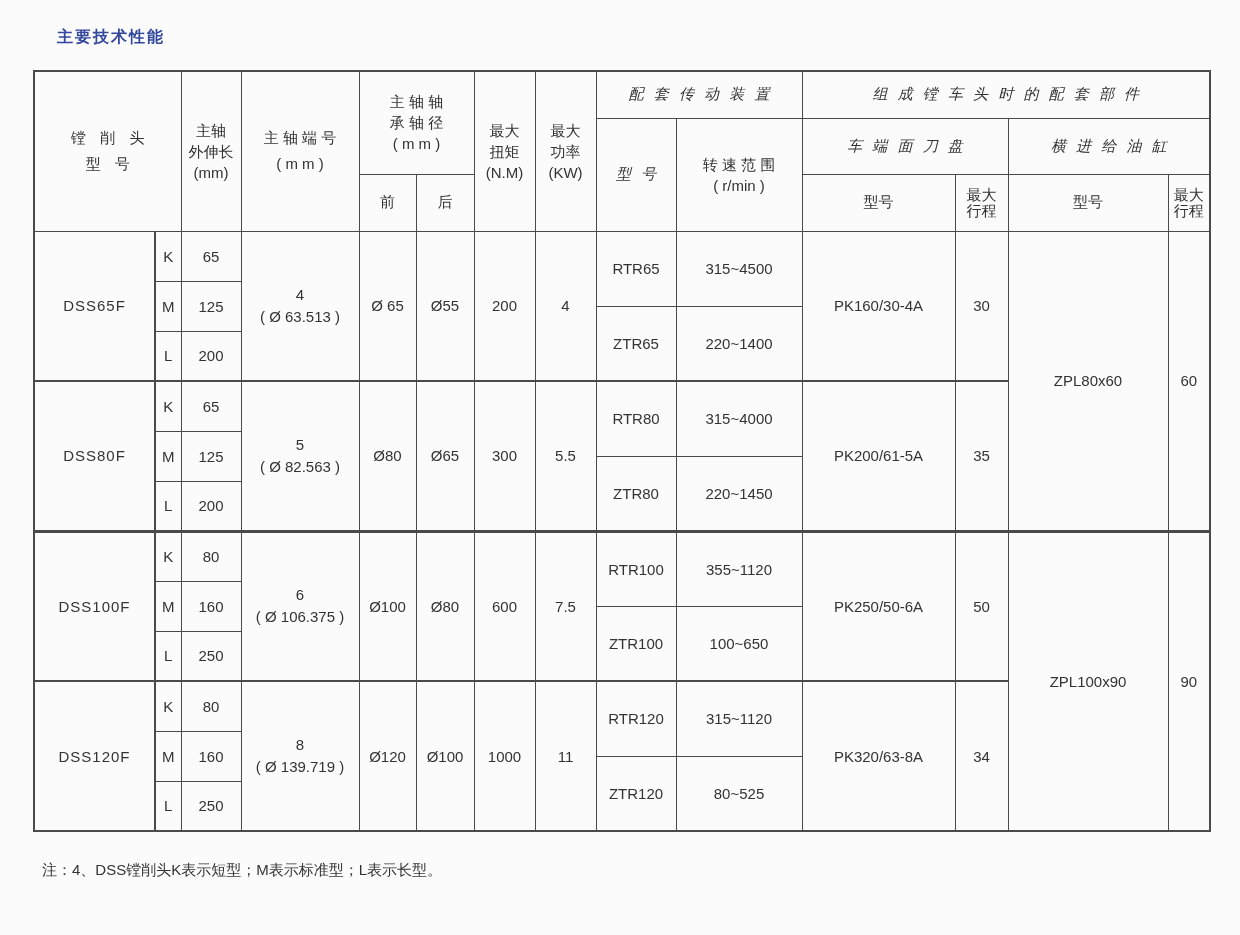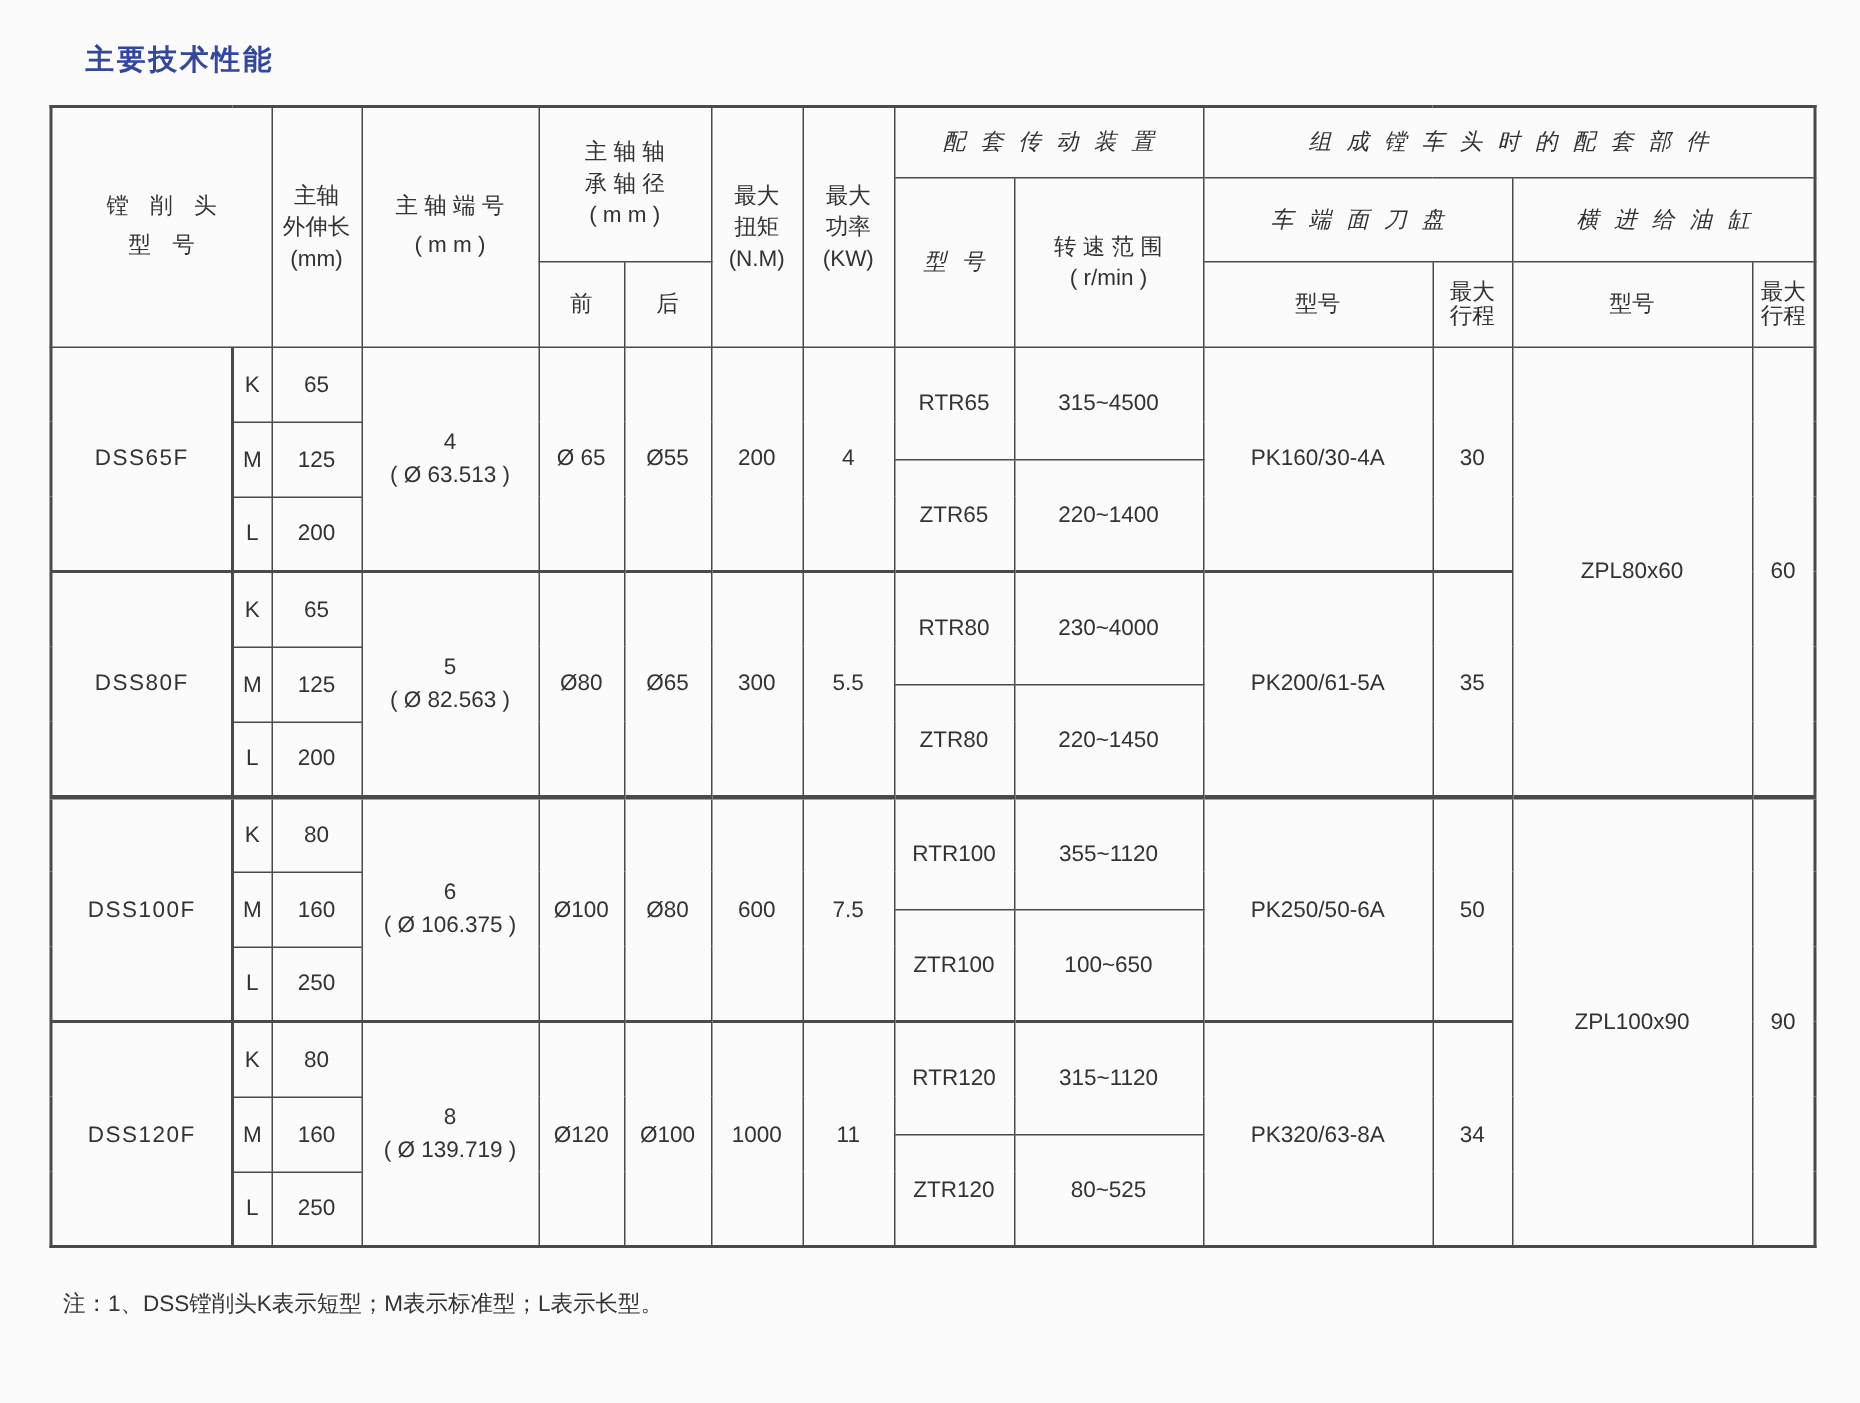--- a/index.html
+++ b/index.html
@@ -10,21 +10,21 @@
   }
   *{box-sizing:border-box;}
   html,body{margin:0;padding:0;}
   body{
     width:1240px;height:935px;position:relative;
     background:var(--bg);color:var(--text);
     font-family:"Liberation Sans","DejaVu Sans",sans-serif;
   }
   .page-title{
     position:absolute;left:57px;top:27px;
-    font-size:19px;font-weight:bold;color:var(--title);letter-spacing:2px;
+    font-size:16px;font-weight:bold;color:var(--title);letter-spacing:2px;
   }
   table.spec{
     position:absolute;left:33px;top:70px;width:1176px;
     border-collapse:collapse;table-layout:fixed;
     border:2px solid var(--line);
   }
   .spec th,.spec td{
     border:1px solid var(--line);
     text-align:center;vertical-align:middle;
     font-weight:normal;font-size:15px;padding:0;
@@ -167,21 +167,21 @@
     <td>65</td>
     <td rowspan="4" class="spindle">
       <div>5</div>
       <div>( Ø 82.563 )</div>
     </td>
     <td rowspan="4">Ø80</td>
     <td rowspan="4">Ø65</td>
     <td rowspan="4">300</td>
     <td rowspan="4">5.5</td>
     <td rowspan="2">RTR80</td>
-    <td rowspan="2">230~4000</td>
+    <td rowspan="2">315~4000</td>
     <td rowspan="4">PK200/61-5A</td>
     <td rowspan="4">35</td>
   </tr>
   <tr class="r25">
     <td rowspan="2" class="kcol">M</td>
     <td rowspan="2">125</td>
   </tr>
   <tr class="r25">
     <td rowspan="2">ZTR80</td>
     <td rowspan="2">220~1450</td>
@@ -251,15 +251,15 @@
   <tr class="r50">
     <td class="kcol">L</td>
     <td>250</td>
   </tr>
 </tbody>
   </table>
 
 <div class="notes">
   <span class="prefix">注：</span>
   <span class="items">
-    <div>1、DSS镗削头K表示短型；M表示标准型；L表示长型。</div>
+    <div>4、DSS镗削头K表示短型；M表示标准型；L表示长型。</div>
   </span>
 </div>
 
 </body></html>

